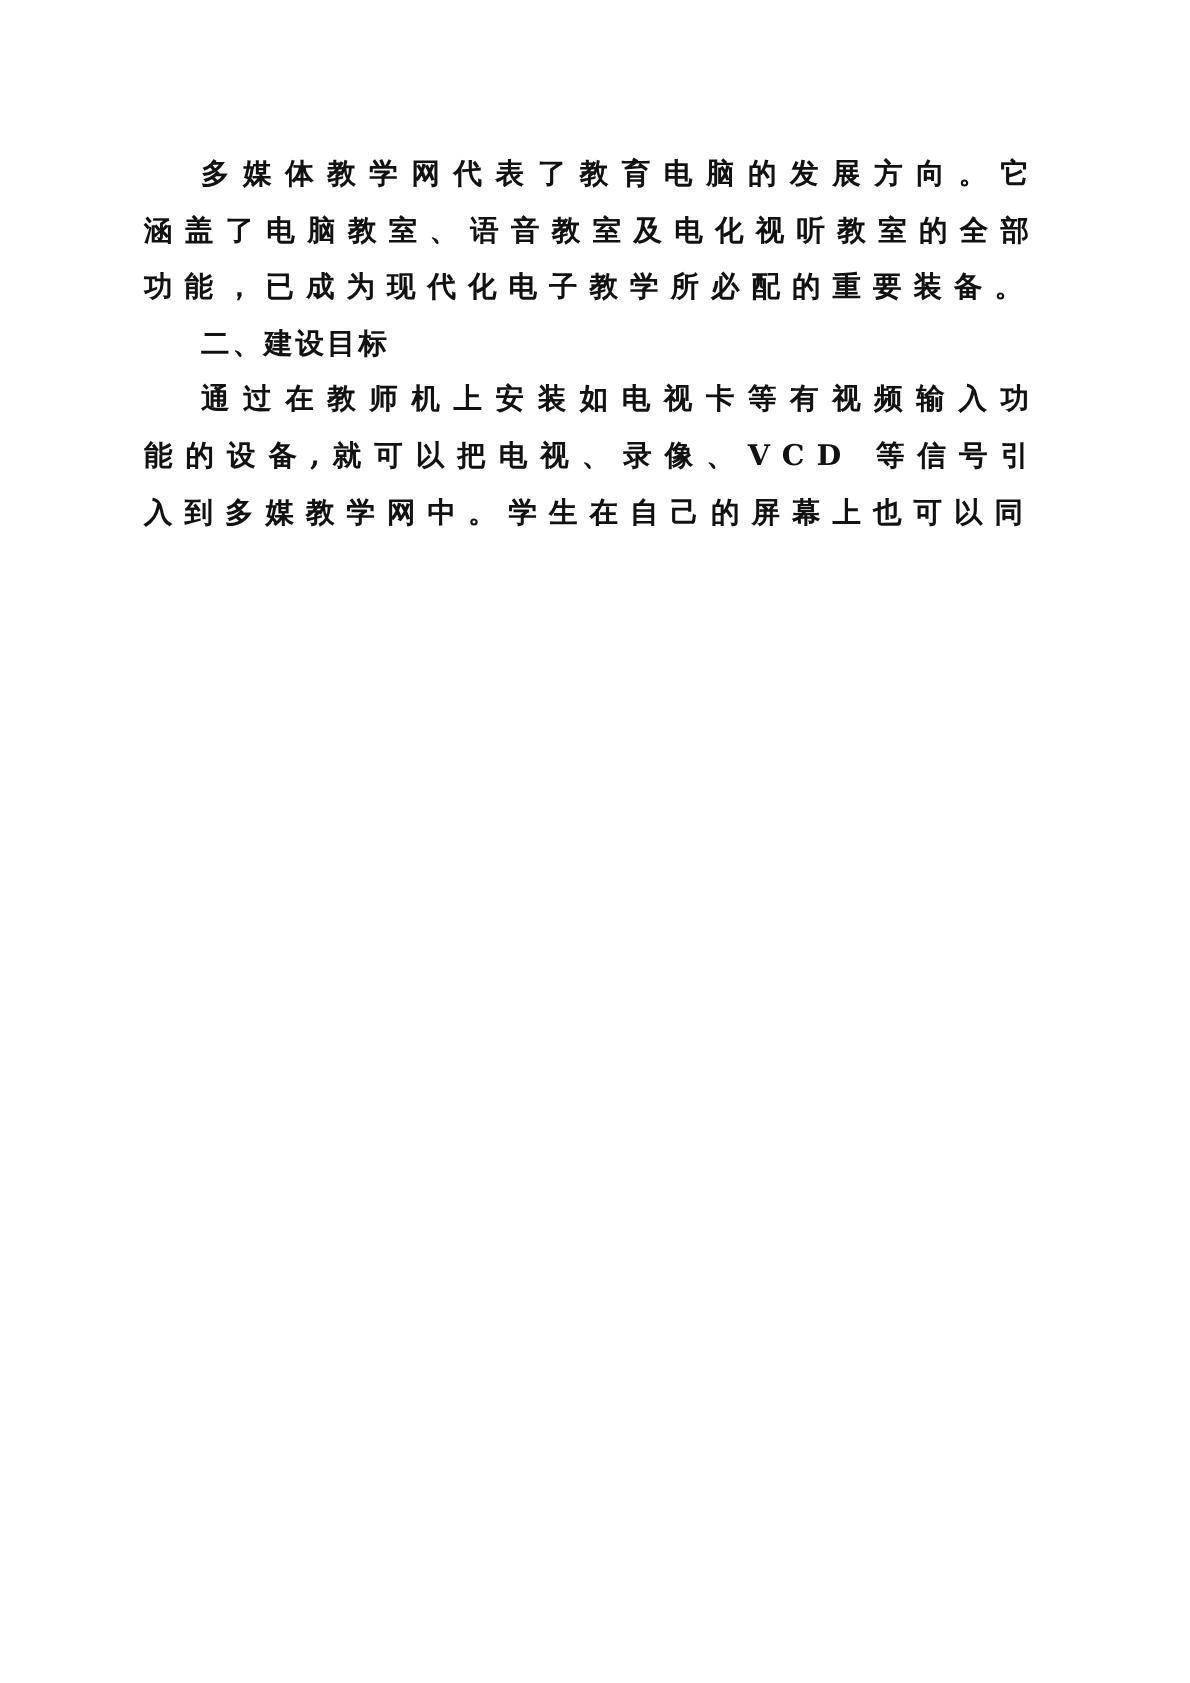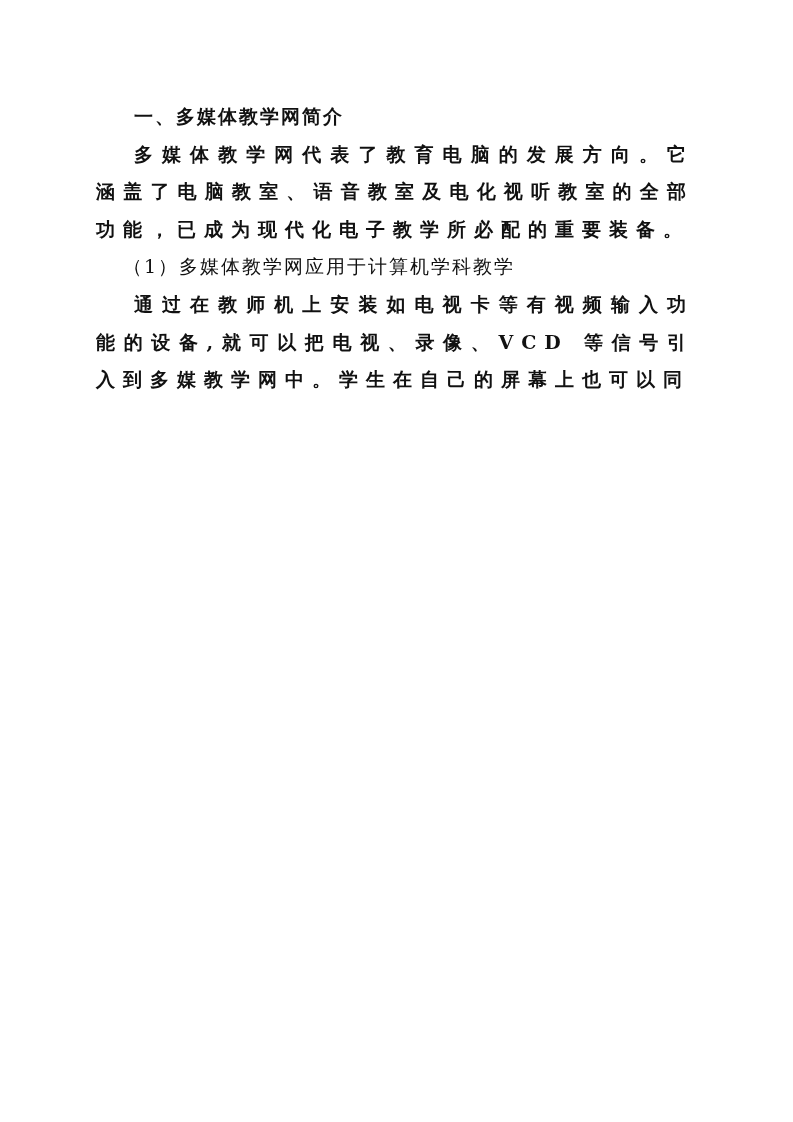--- a/index.html
+++ b/index.html
@@ -16,17 +16,16 @@
     letter-spacing: 8px;
   }
   .para { margin: 0; text-indent: 38px; text-align: justify; word-break: break-all; font-weight: bold; }
   .heading { margin: 0; text-indent: 38px; font-family: "DejaVu Sans", "Liberation Sans", sans-serif; font-weight: bold; letter-spacing: 2px; }
   .sub { margin: 0; text-indent: 27px; letter-spacing: 2px; }
 </style>
 </head>
 <body>
 
 <div class="page">
-  <p class="heading">一、多媒体教学网简介</p>
   <p class="para">多媒体教学网代表了教育电脑的发展方向。它涵盖了电脑教室、语音教室及电化视听教室的全部功能，已成为现代化电子教学所必配的重要装备。</p>
-  <p class="sub">（1）多媒体教学网应用于计算机学科教学</p>
+  <p class="heading">二、建设目标</p>
   <p class="para">通过在教师机上安装如电视卡等有视频输入功能的设备,就可以把电视、录像、VCD 等信号引入到多媒教学网中。学生在自己的屏幕上也可以同</p>
 </div>
 
 </body></html>

